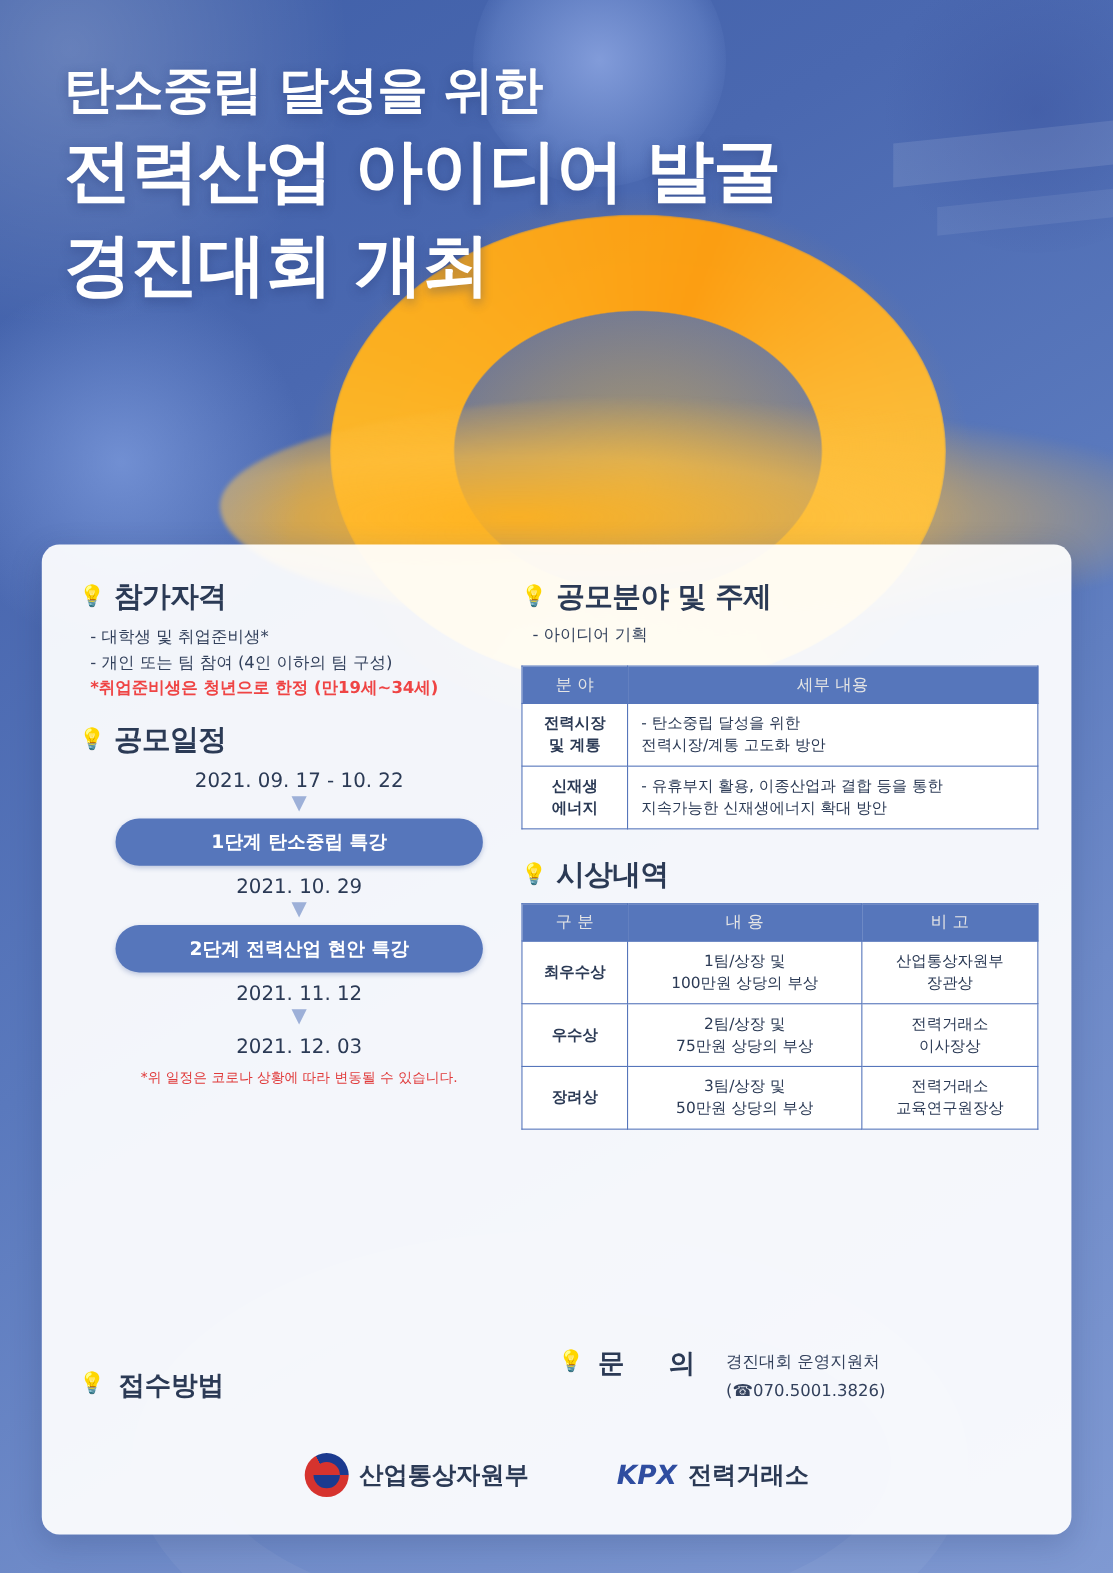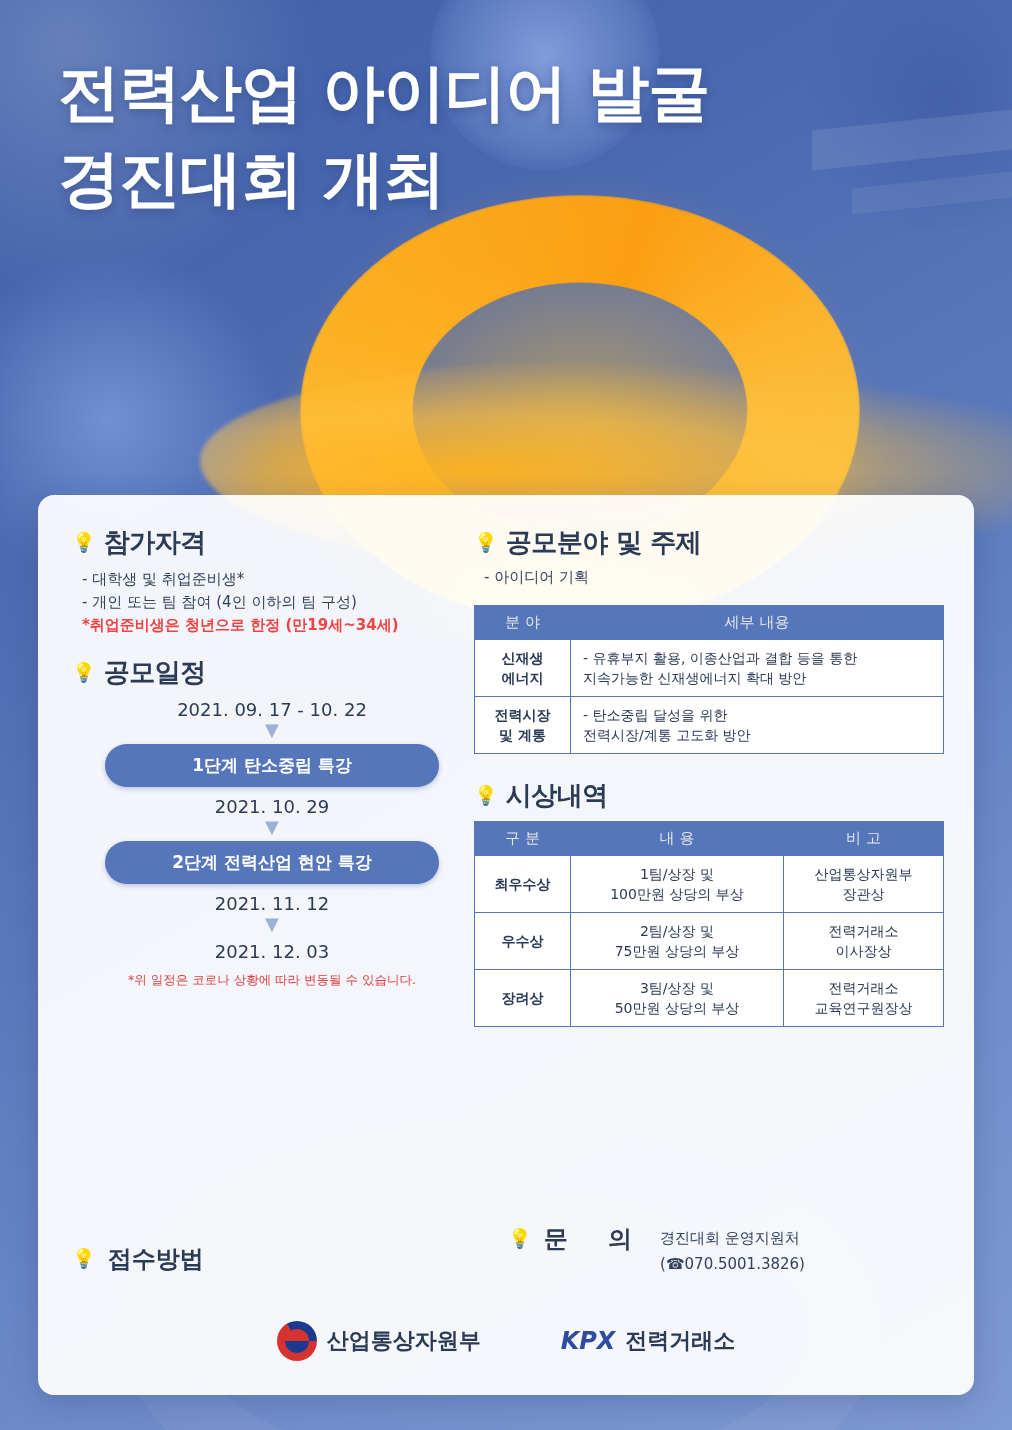--- a/index.html
+++ b/index.html
@@ -152,20 +152,21 @@
 <div class="bg-deco blob-topright"></div>
 <div class="bg-deco stripe-r1"></div>
 <div class="bg-deco stripe-r2"></div>
 <div class="bg-deco ring-glow"></div>
 <div class="bg-deco ring-outer"></div>
 <div class="bg-deco swoosh"></div>
 <div class="bg-deco glow-left"></div>
 <div class="bg-deco bottom-circle"></div>
 
 <div class="headline">
+  <div class="h-line h1">탄소중립 달성을 위한</div>
   <div class="h-line h2">전력산업 아이디어 발굴</div>
   <div class="h-line h3">경진대회 개최</div>
 </div>
 
 <div class="card">
 
   <div class="col-left">
 
     <div class="sec-head">
       <span class="bulb">💡</span>
@@ -208,30 +209,30 @@
 
     <table>
       <thead>
         <tr>
           <th style="width:96px;">분 야</th>
           <th>세부 내용</th>
         </tr>
       </thead>
       <tbody>
         <tr>
+          <td class="key" style="white-space:pre-line;">전력시장
+및 계통</td>
+          <td class="val" style="white-space:pre-line;">- 탄소중립 달성을 위한
+  전력시장/계통 고도화 방안</td>
+        </tr>
+        <tr>
           <td class="key" style="white-space:pre-line;">신재생
 에너지</td>
           <td class="val" style="white-space:pre-line;">- 유휴부지 활용, 이종산업과 결합 등을 통한
   지속가능한 신재생에너지 확대 방안</td>
-        </tr>
-        <tr>
-          <td class="key" style="white-space:pre-line;">전력시장
-및 계통</td>
-          <td class="val" style="white-space:pre-line;">- 탄소중립 달성을 위한
-  전력시장/계통 고도화 방안</td>
         </tr>
       </tbody>
     </table>
 
     <div class="sec-head" style="margin-top:24px;">
       <span class="bulb">💡</span>
       <span class="sec-title">시상내역</span>
     </div>
 
     <div class="award-wrap">

